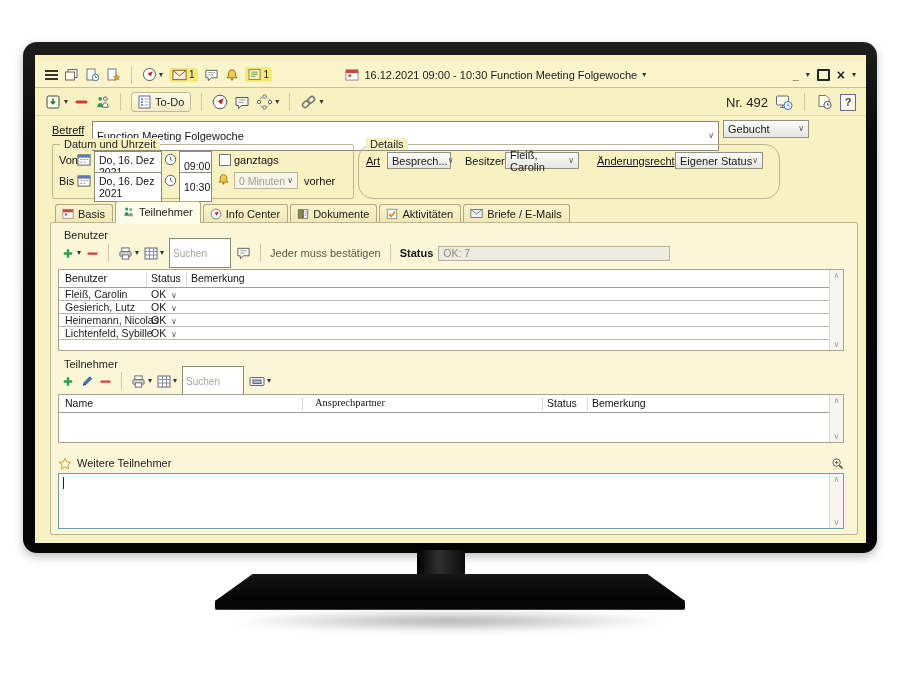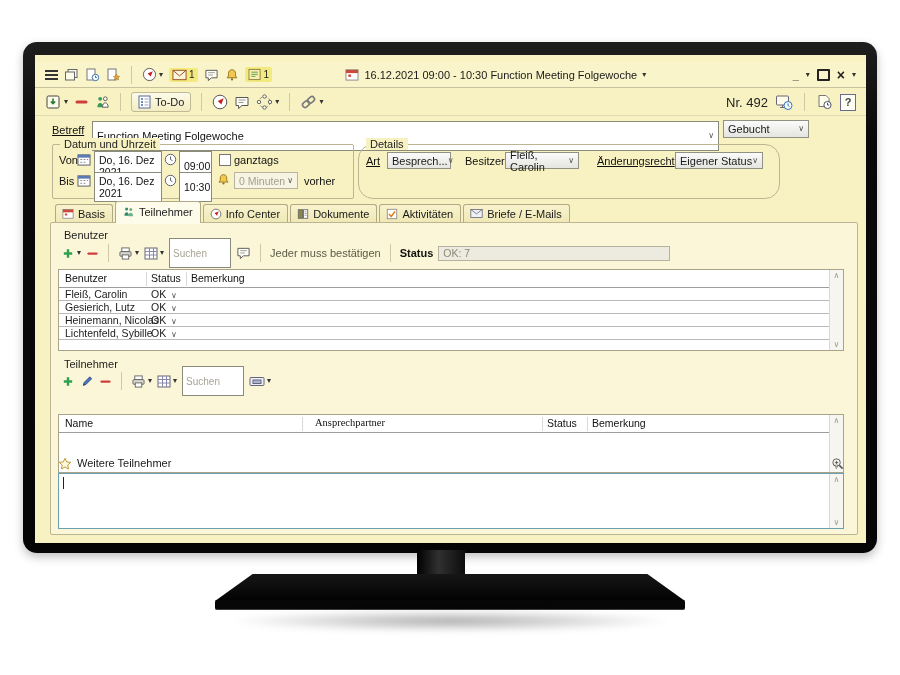--- a/index.html
+++ b/index.html
@@ -546,21 +546,21 @@
           <input class="txt" style="width: 62px; height: 15px; font-size: 10px;" placeholder="Suchen">
           <span class="ibtn">
             <svg width="16" height="13" viewBox="0 0 16 13">
                 <rect x="1" y="2.5" width="14" height="8" rx="1" fill="#eef" stroke="#667"></rect>
                 <rect x="4" y="5" width="8" height="3.5" fill="#aab6d0" stroke="#667"></rect>
               </svg>
             <span class="caret">▾</span>
           </span>
         </div>
 
-        <div class="tbl" style="top:171px;height:59px;margin-top:20px;">
+        <div class="tbl" style="top:171px;height:49px;">
           <div class="thead">
             <span style="left:6px;">Name</span>
             <span style="left:256px;font-family:Liberation Serif, serif;">Ansprechpartner</span>
             <span style="left:488px;">Status</span>
             <span style="left:533px;">Bemerkung</span>
             <span class="hsep" style="left:243px;"></span>
             <span class="hsep" style="left:483px;"></span>
             <span class="hsep" style="left:528px;"></span>
           </div>
           <div class="vscroll">

